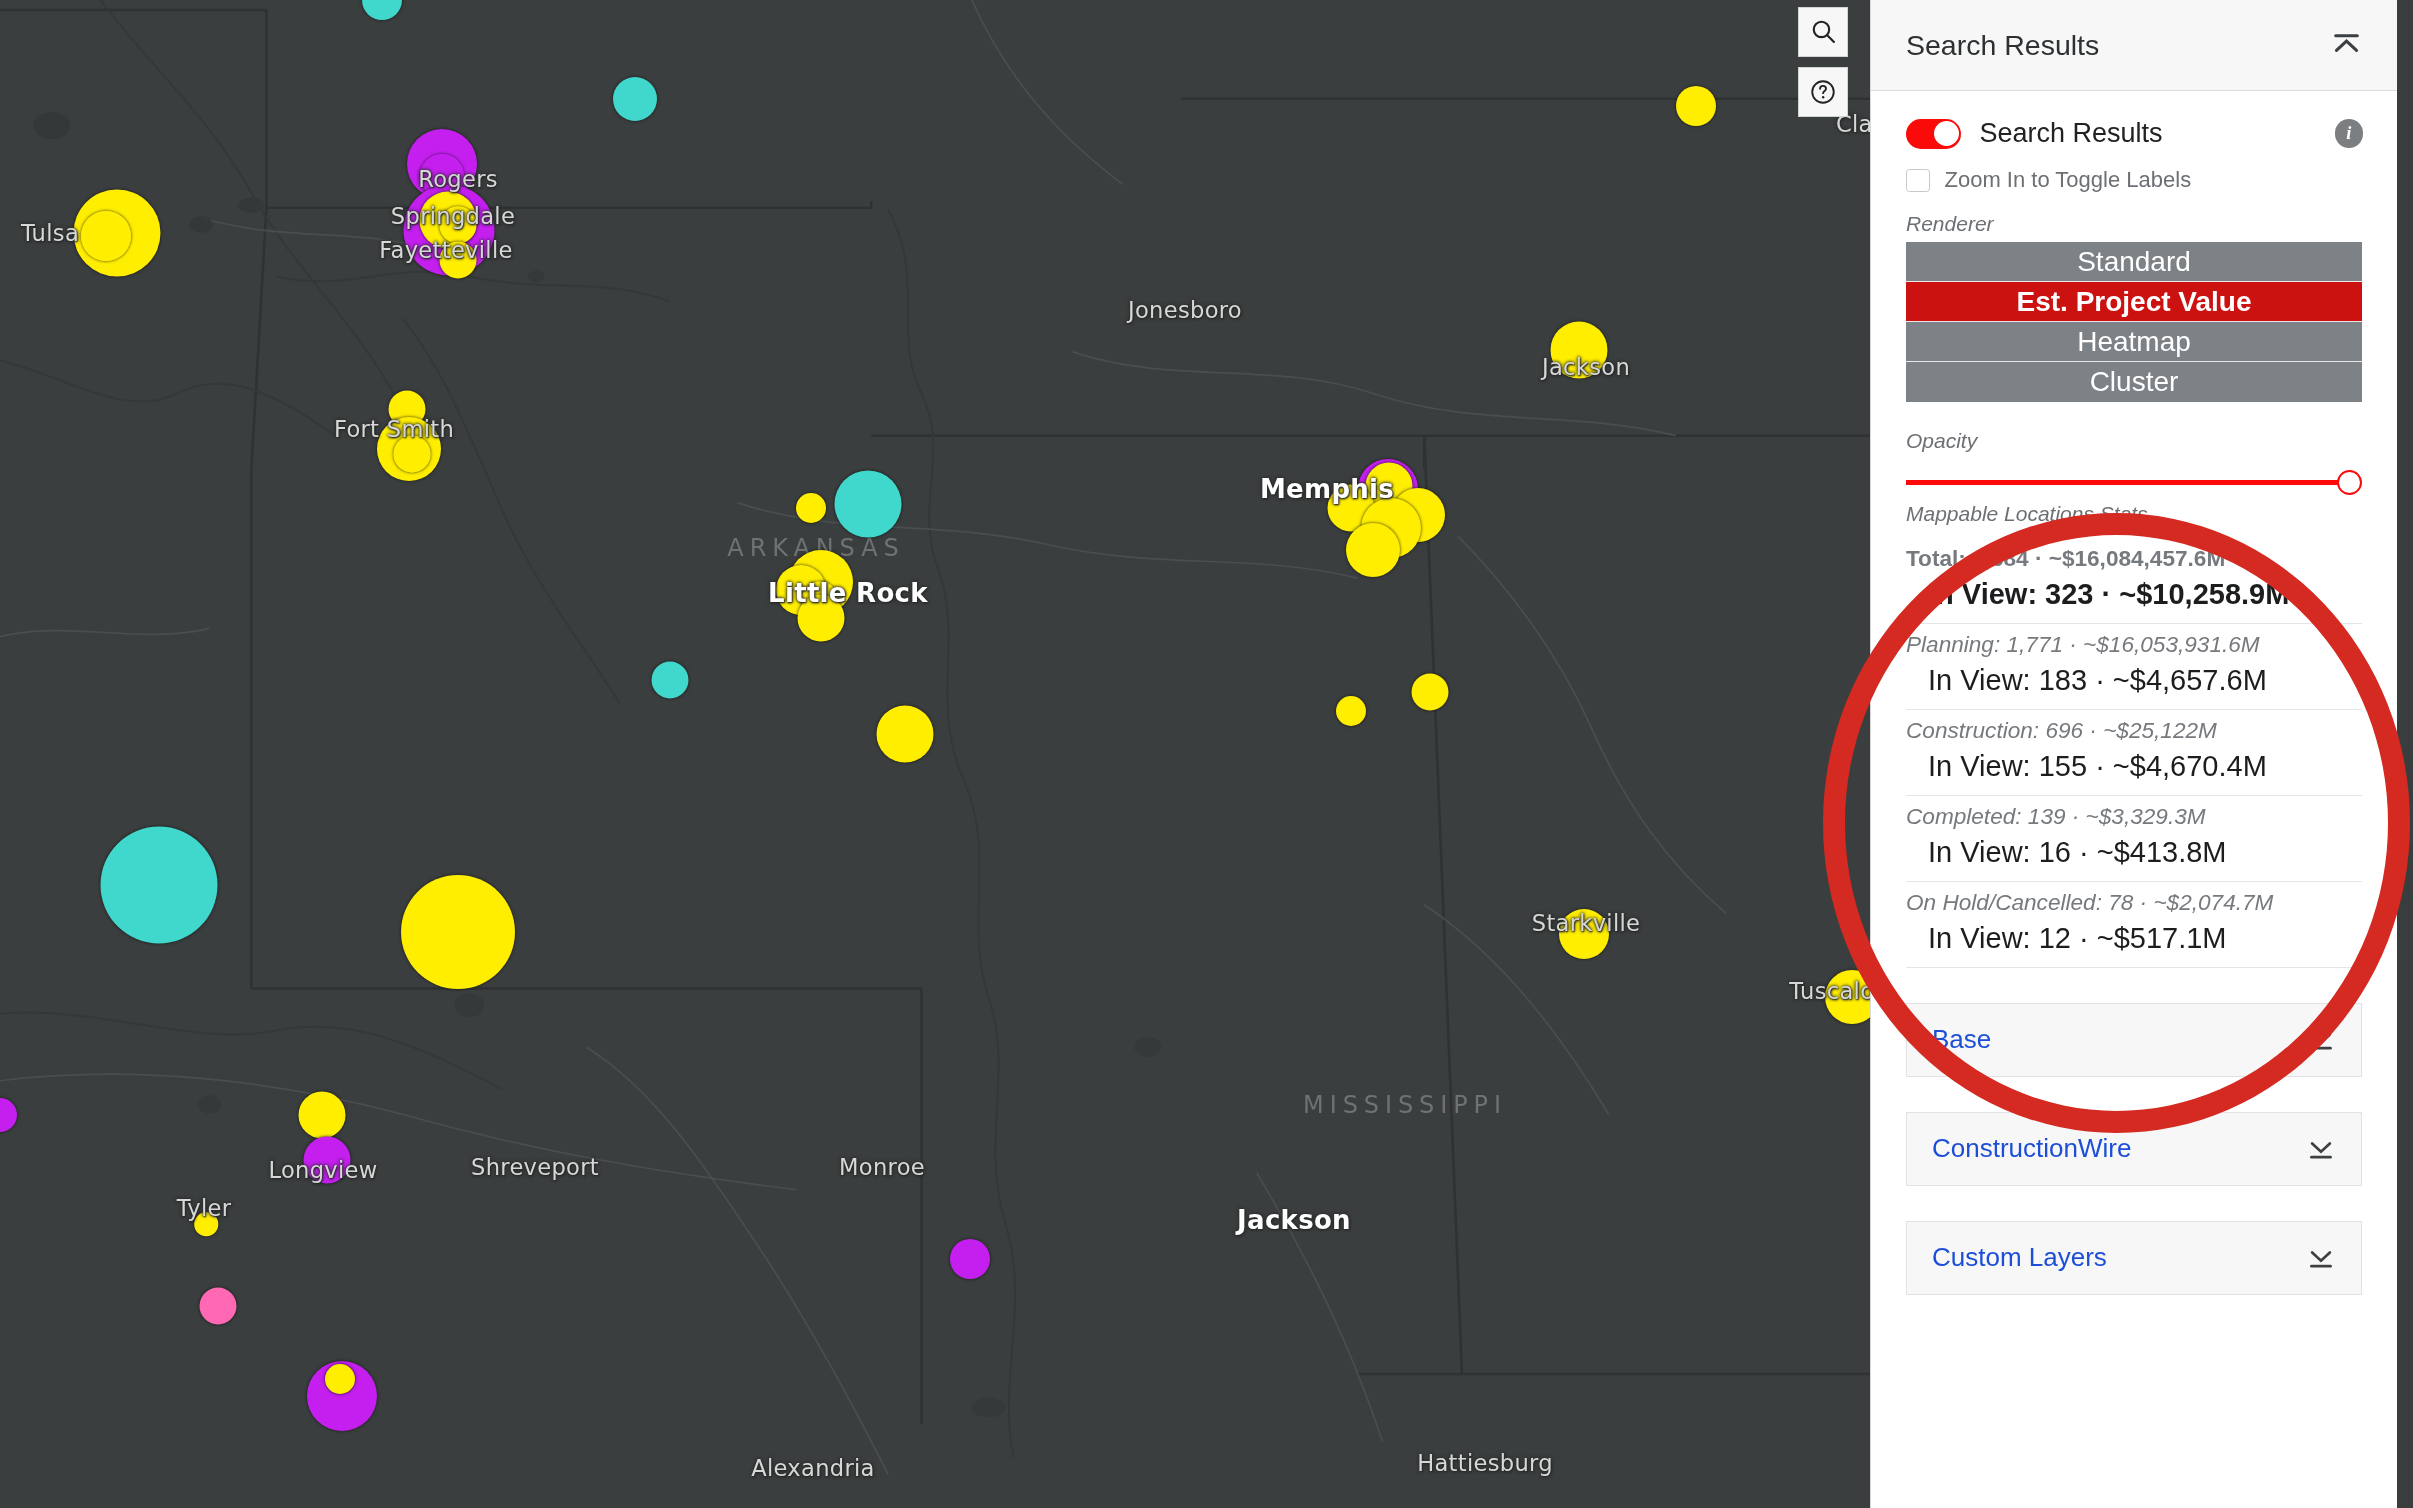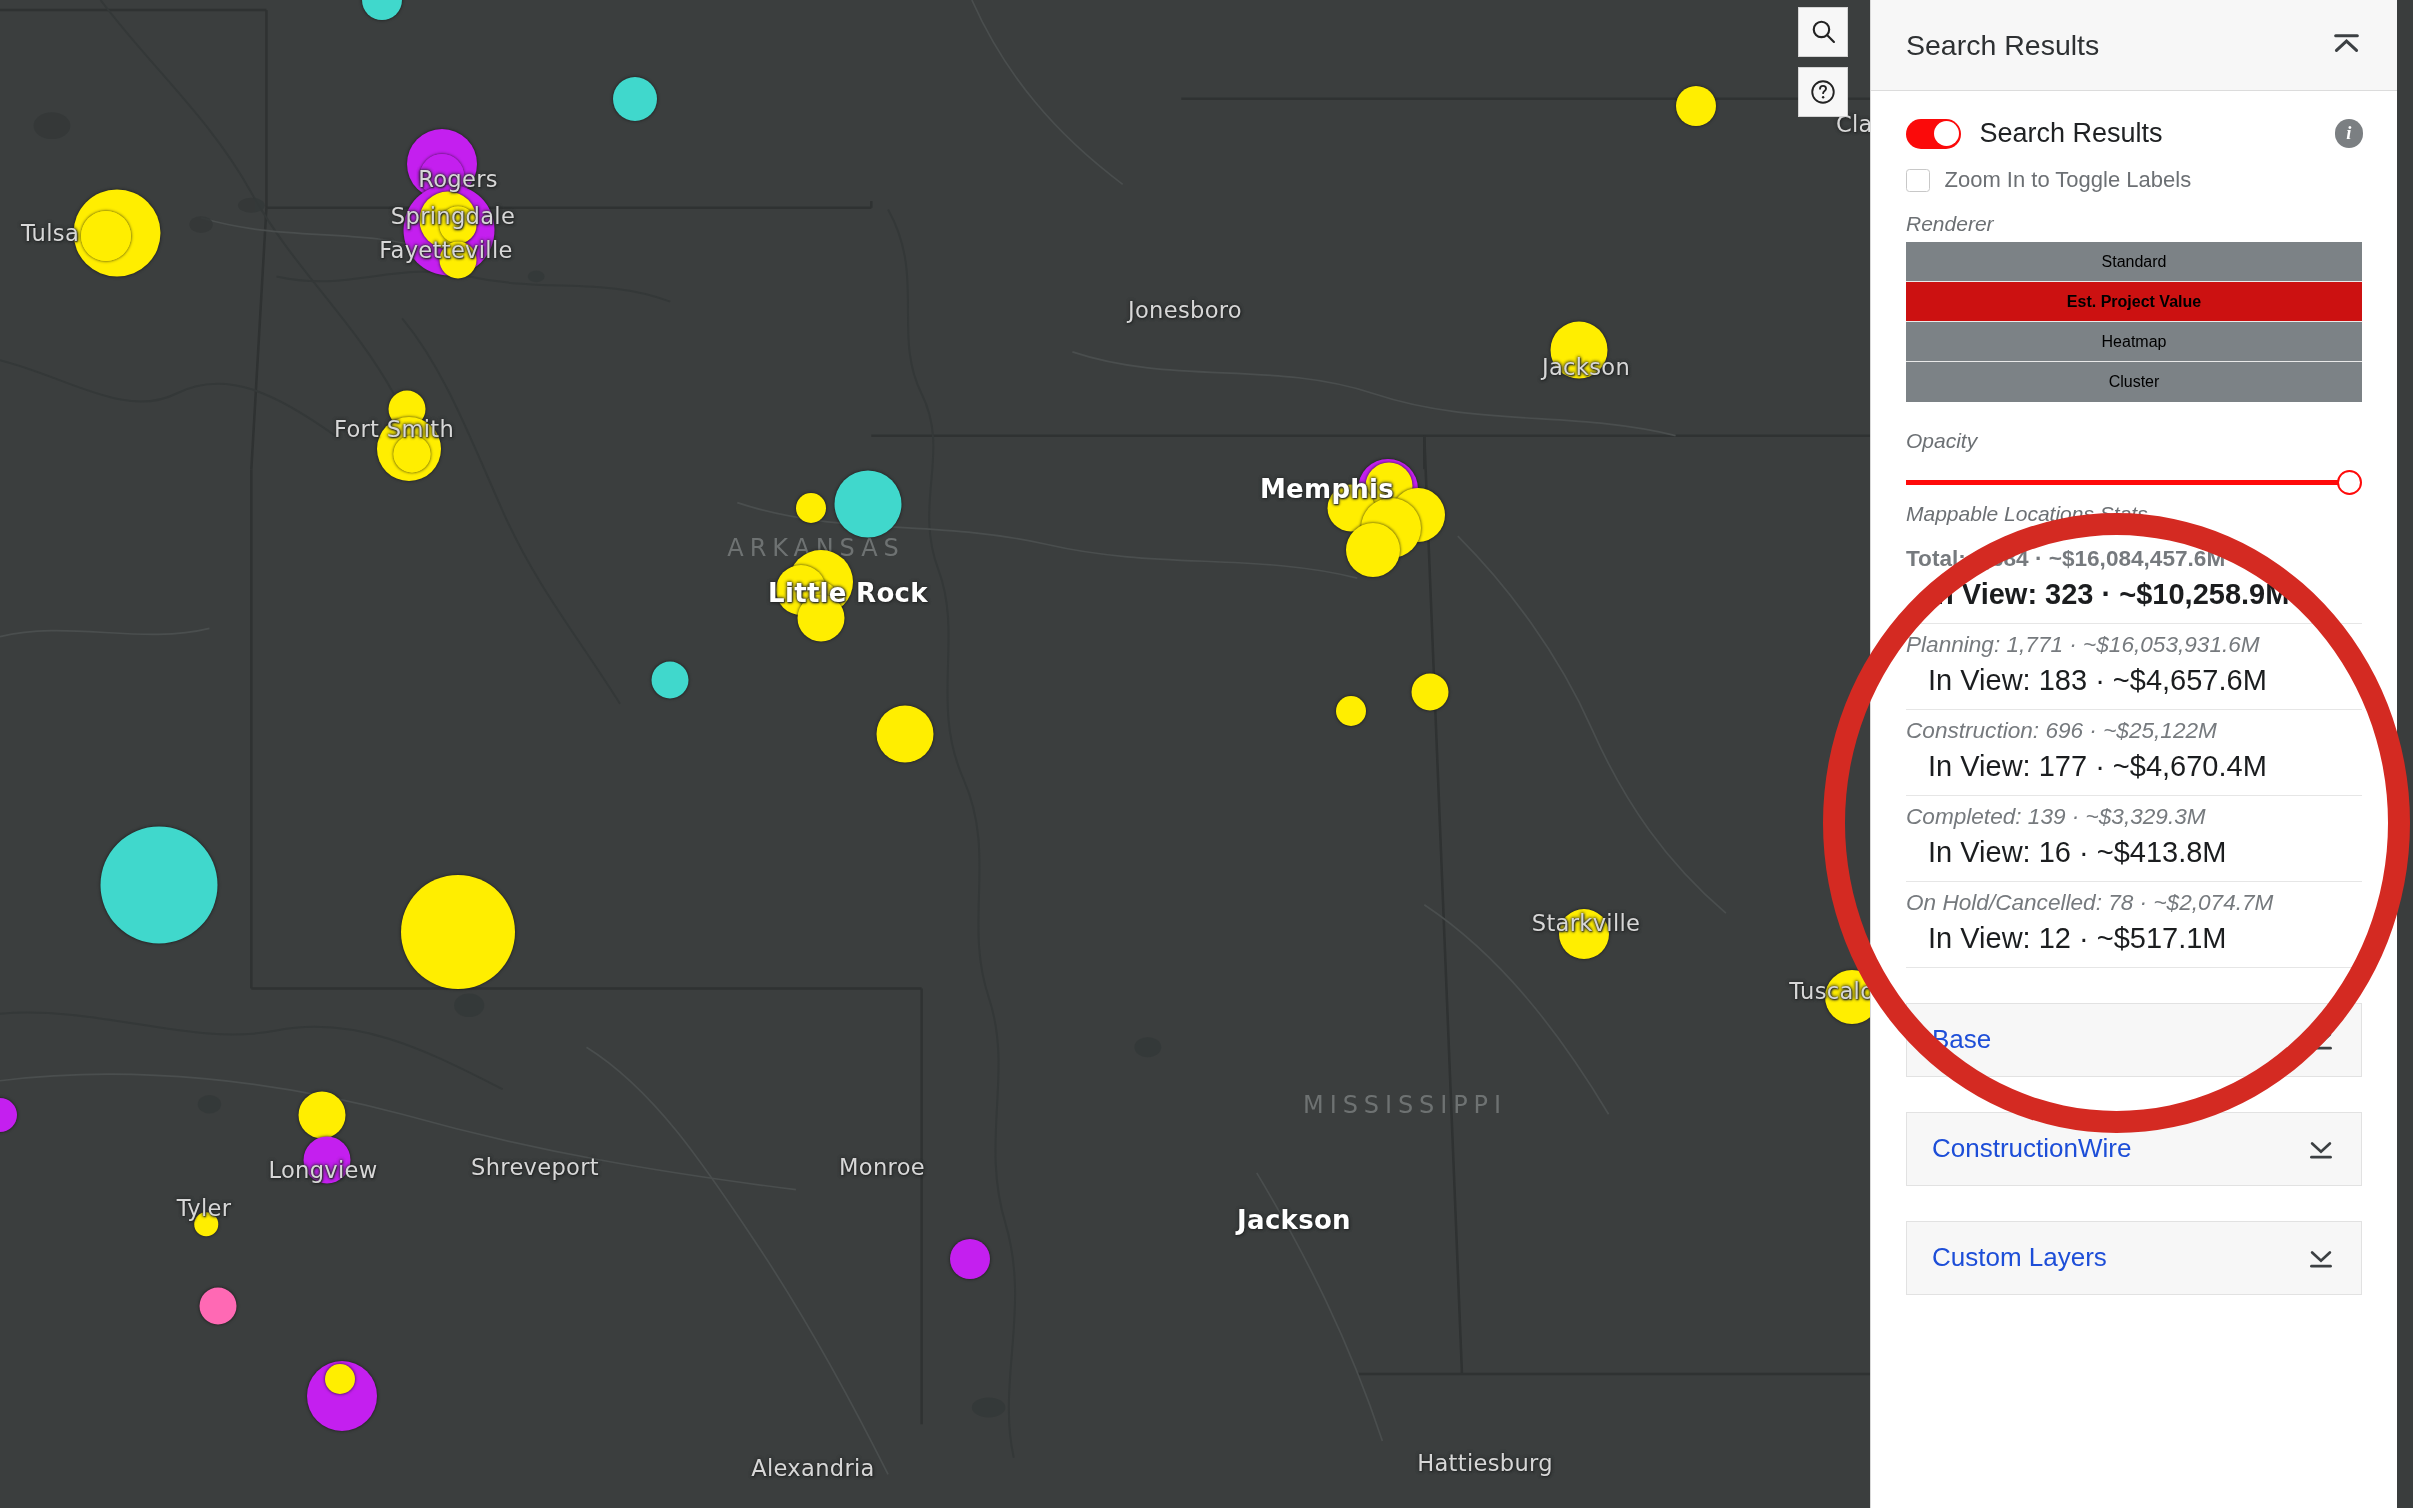--- a/index.html
+++ b/index.html
@@ -131,22 +131,22 @@
 
   .sub-label {
     font-size: 21px; color: #6c7074; font-style: italic;
     padding: 18.4px 35px 6.7px 35px;
   }
 
   .renderer-list { padding: 0 35px; }
   .renderer-btn {
     height: 40px;
     background: #7c8286;
-    color: #000000;
-    font-size: 16px;
+    color: #ffffff;
+    font-size: 28px;
     display: flex; align-items: center; justify-content: center;
     border-bottom: 0.8px solid #e9e9e9;
     cursor: pointer;
     text-align: center;
   }
   .renderer-btn.active { background: #cc1111; font-weight: 700; }
   .renderer-btn:last-child { border-bottom: none; }
 
   .opacity-block { padding: 15px 35px 0 35px; }
   .slider-wrap { position: relative; height: 39px; margin-top: 10px; }
@@ -420,21 +420,21 @@
           <div class="stat-sub">In View: 323 · ~$10,258.9M</div>
         </div>
 
         <div class="stat-group">
           <div class="stat-head">Planning: 1,771 · ~$16,053,931.6M</div>
           <div class="stat-sub">In View: 183 · ~$4,657.6M</div>
         </div>
 
         <div class="stat-group">
           <div class="stat-head">Construction: 696 · ~$25,122M</div>
-          <div class="stat-sub">In View: 177 · ~$4,670.4M</div>
+          <div class="stat-sub">In View: 155 · ~$4,670.4M</div>
         </div>
 
         <div class="stat-group">
           <div class="stat-head">Completed: 139 · ~$3,329.3M</div>
           <div class="stat-sub">In View: 16 · ~$413.8M</div>
         </div>
 
         <div class="stat-group">
           <div class="stat-head">On Hold/Cancelled: 78 · ~$2,074.7M</div>
           <div class="stat-sub">In View: 12 · ~$517.1M</div>

